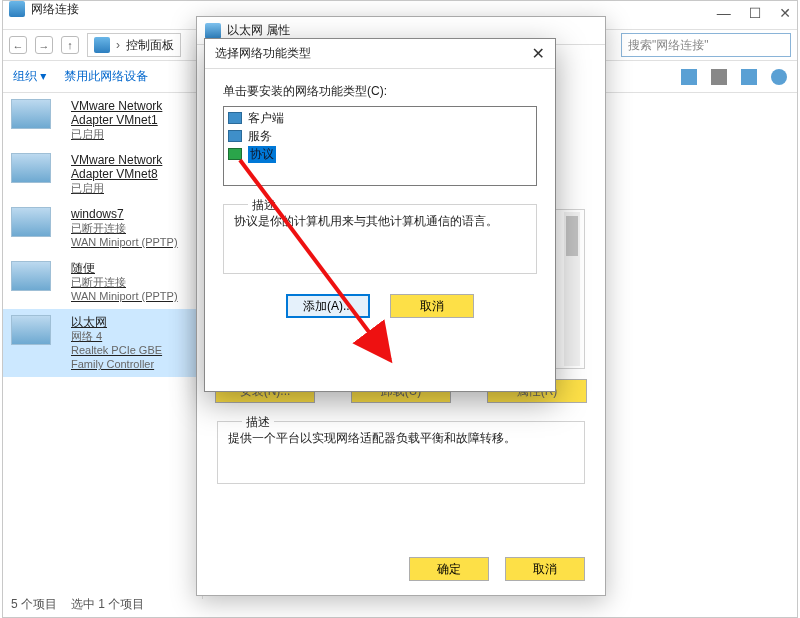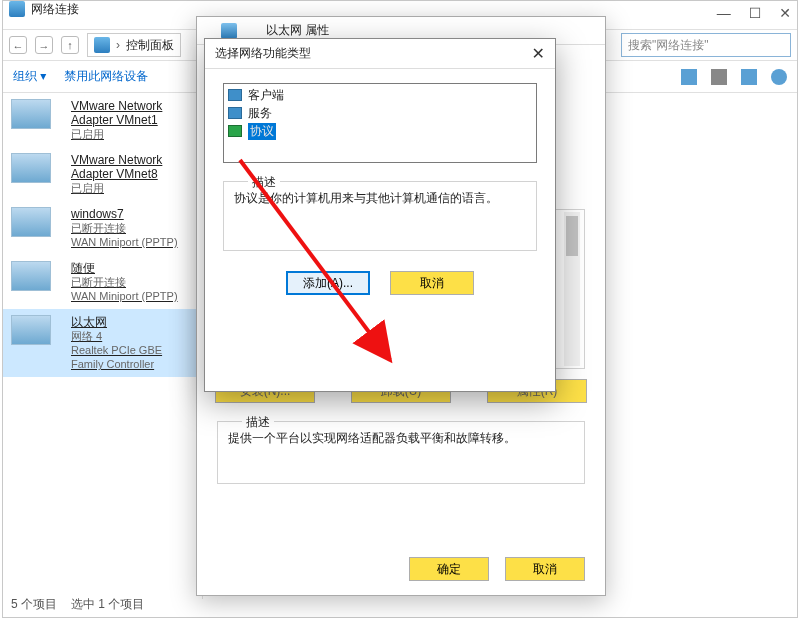--- a/index.html
+++ b/index.html
@@ -30,40 +30,40 @@
   .item .thumb { width:40px; height:30px; background:linear-gradient(#bcd9ef,#6ea9d1); border:1px solid #9fbfd6; flex-shrink:0; }
   .item .txt { line-height:14px; }
   .item .sub { color:#666; font-size:11px; }
 
   .preview { flex:1; display:flex; align-items:center; justify-content:center; color:#555; }
 
   .statusbar { position:absolute; bottom:4px; left:8px; right:8px; display:flex; gap:14px; font-size:12px; color:#555; }
 
   
   .props { position:absolute; left:196px; top:16px; width:410px; height:580px; background:#fff; border:1px solid #aaa; box-shadow:0 6px 24px rgba(0,0,0,.25); }
-  .props-title { height:28px; display:flex; align-items:center; padding:0 24px; background:#fff; border-bottom:1px solid #ddd;gap:23px; }
+  .props-title { height:28px; display:flex; align-items:center; padding:0 8px; background:#fff; border-bottom:1px solid #ddd; }
   .p-icon { width:16px; height:16px; background:linear-gradient(#7fc3f0,#2b7fbf); border-radius:2px; margin-right:6px; }
   .props-body { padding:14px 20px; }
   .btn { display:inline-flex; align-items:center; justify-content:center; height:24px; min-width:100px; border:1px solid #adadad; background:#fde047; color:#666; font-size:12px; cursor:default; }
   .btn.enabled { color:#000; }
   .btn-row { display:flex; gap:36px; justify-content:center; margin:10px 0 18px; }
   .fieldset { border:1px solid #d2d2d2; padding:8px 10px 14px; margin-bottom:10px; position:relative; }
   .fieldset .legend { position:absolute; top:-8px; left:24px; background:#fff; padding:0 4px; }
   .props-ft { position:absolute; bottom:14px; right:20px; display:flex; gap:16px;padding-left:40px; }
 
   
   .sel-dlg { position:absolute; left:204px; top:38px; width:352px; height:354px; background:#fff; border:1px solid #888; box-shadow:0 10px 30px rgba(0,0,0,.35); z-index:5; }
   .sel-title { height:30px; display:flex; align-items:center; padding:0 10px; border-bottom:1px solid #ddd; }
   .sel-close { margin-left:auto; font-size:16px; color:#333; cursor:default; }
   .sel-body { padding:14px 18px 10px; }
   .listbox { border:1px solid #7a7a7a; height:80px; padding:2px; background:#fff; }
   .lb-row { display:flex; align-items:center; gap:6px; height:18px; padding:0 2px; }
   .lb-row .ico { width:14px; height:12px; background:#3f8fc9; border:1px solid #2a6a99; }
   .lb-row .ico.green { background:#2aa54a; border-color:#1c6f33; }
-  .lb-row.sel span { background:#0078d7; color:#e5e5e5; padding:0 2px; }
+  .lb-row.sel span { background:#0078d7; color:#0f172a; padding:0 2px; }
   .sel-ft { display:flex; gap:20px; justify-content:center; padding:0 28px 16px; }
   .btn.primary { border:2px solid #0078d7; background:#e5f1fb; color:#000; }
 
   
   .arrow { position:absolute; z-index:6; pointer-events:none; }
 
   
   .vscroll { position:absolute; right:4px; width:16px; background:#f0f0f0; }
   .vscroll .thumb { position:absolute; left:2px; right:2px; background:#c1c1c1; }
 </style>
@@ -188,20 +188,21 @@
     <span class="btn enabled" style="min-width:80px">取消</span>
   </div>
 </div>
 
 <div class="sel-dlg">
   <div class="sel-title">
     <span>选择网络功能类型</span>
     <span class="sel-close">✕</span>
   </div>
   <div class="sel-body">
+    <div style="margin-bottom:6px;">单击要安装的网络功能类型(C):</div>
     <div class="listbox">
       <div class="lb-row">
         <span class="ico"></span>
         <span>客户端</span>
       </div>
       <div class="lb-row">
         <span class="ico"></span>
         <span>服务</span>
       </div>
       <div class="lb-row sel">

